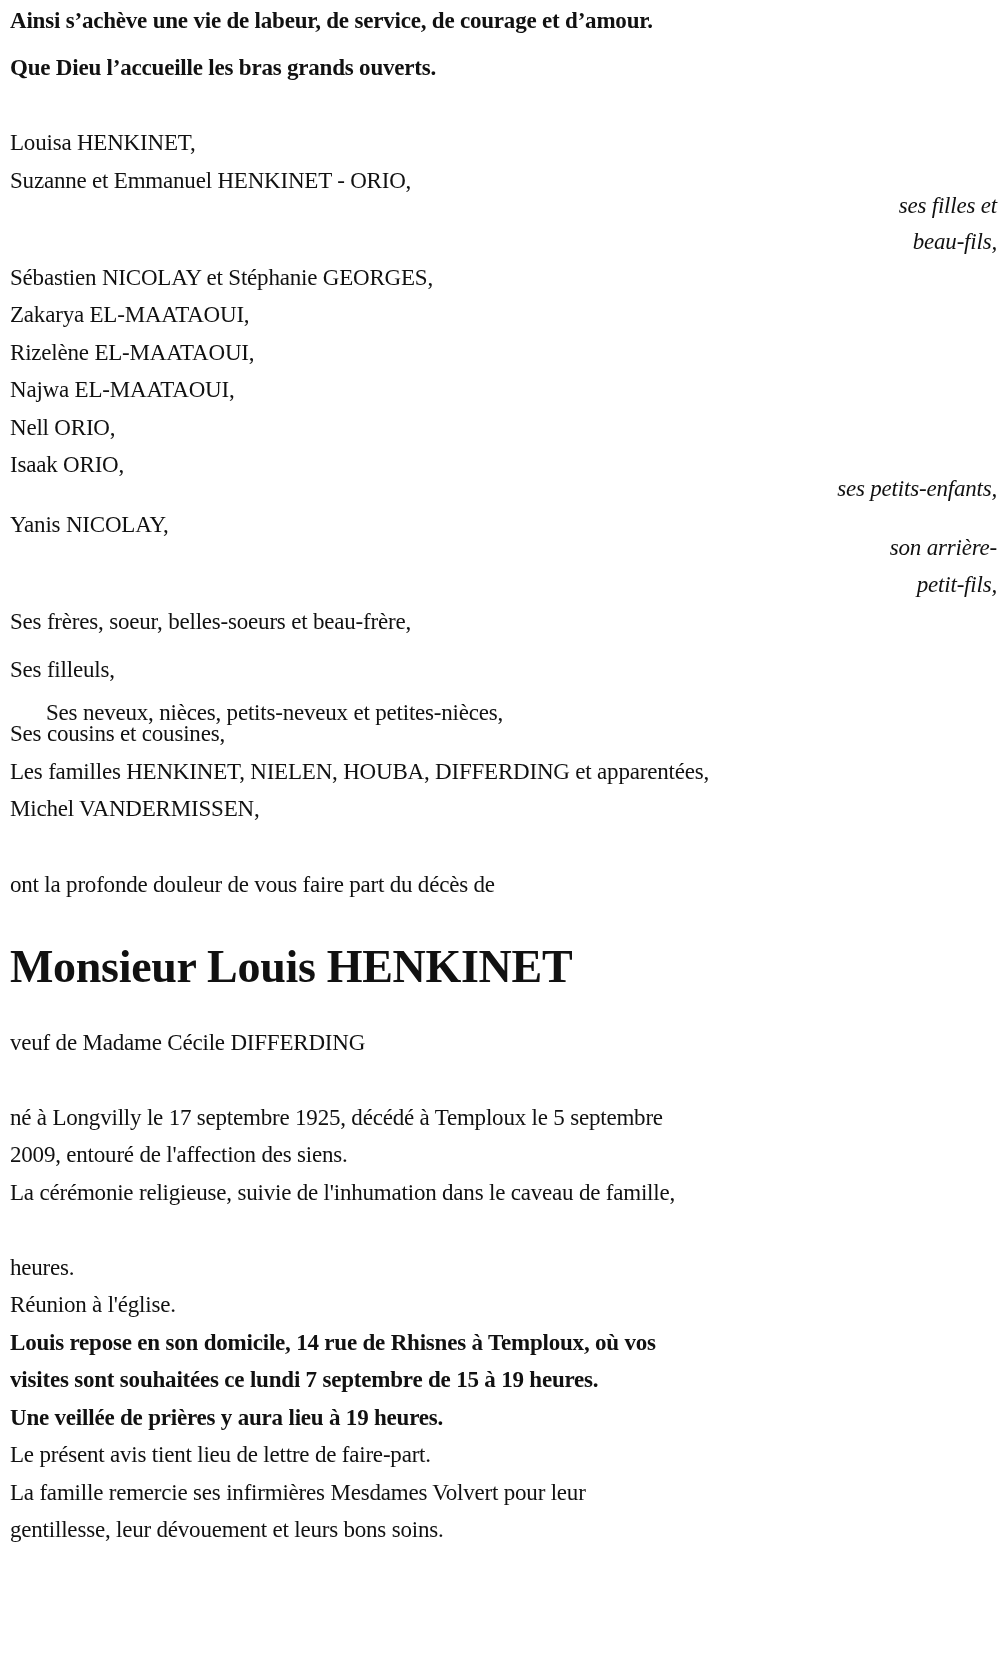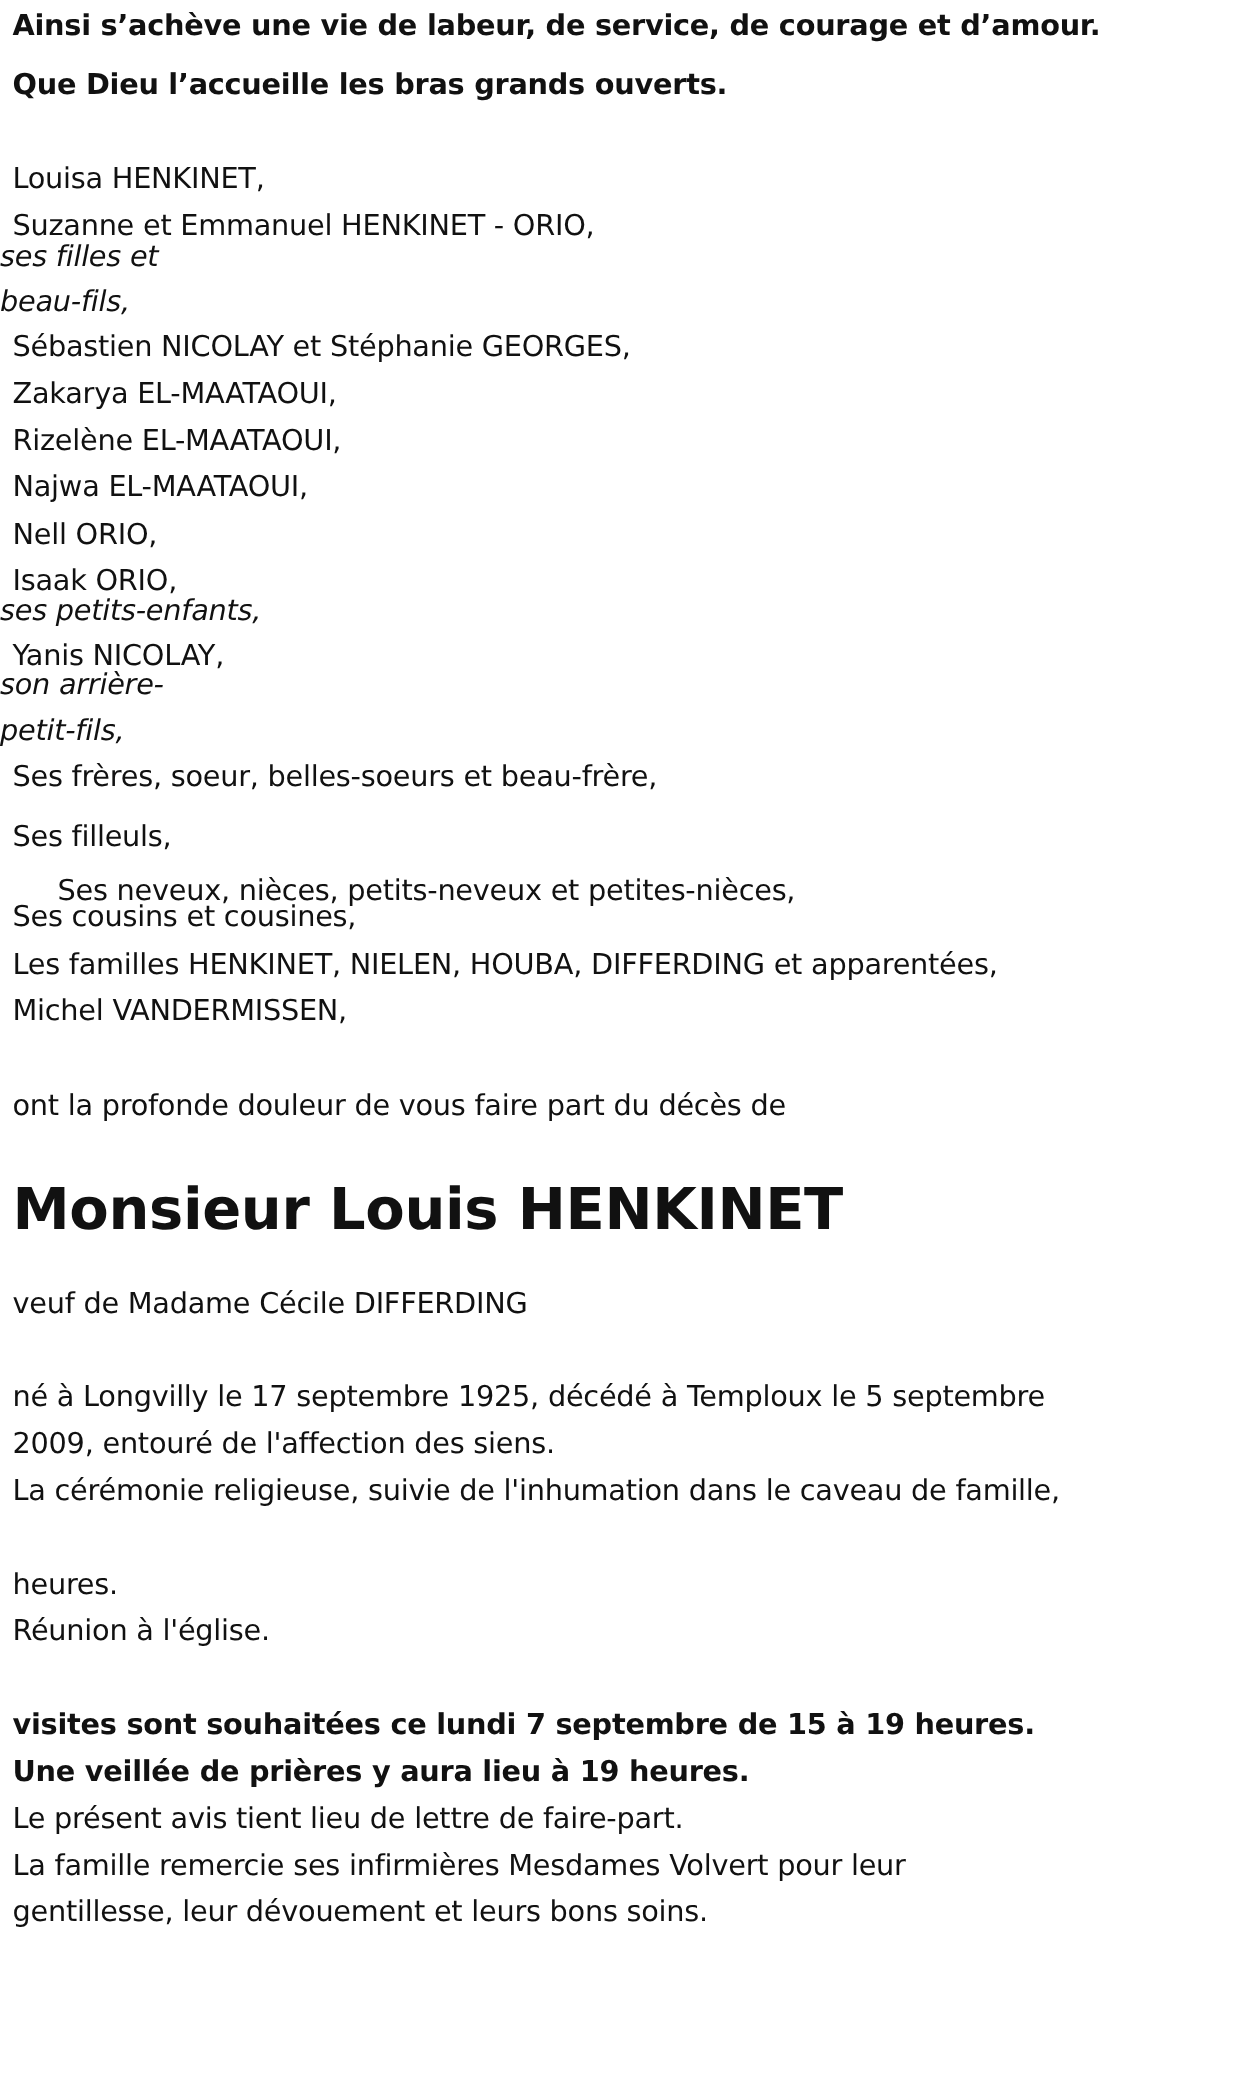--- a/index.html
+++ b/index.html
@@ -4,24 +4,24 @@
   <style>
     html, body { margin: 0; padding: 0; background: #ffffff; }
     body {
       width: 1000px;
       height: 1668px;
       overflow: hidden;
       font-family: "DejaVu Sans", sans-serif;
       color: #111111;
       font-size: 23px;
     }
-    .page { position: relative; width: 1000px; height: 1456px; }
+    .page { position: relative; width: 1000px; height: 1456px; font-family: Liberation Serif, serif; }
     .line { position: absolute; left: 10px; white-space: nowrap; letter-spacing: -0.2px; }
     .bold { font-weight: bold; }
-    .rel { position: absolute; left: 0; width: 997px; text-align: left; font-style: italic; white-space: nowrap; letter-spacing: -0.2px; }
+    .rel { position: absolute; left: 0; width: 997px; text-align: right; font-style: italic; white-space: nowrap; letter-spacing: -0.2px; }
     .title { position: absolute; left: 10px; font-size: 46px; font-weight: bold; white-space: nowrap; letter-spacing: -0.3px; }
   </style>
 </head>
 <body>
 
 <div class="page">
 
   <div class="line bold" style="top:8px;">Ainsi s’achève une vie de labeur, de service, de courage et d’amour.</div>
   <div class="line bold" style="top:55px;">Que Dieu l’accueille les bras grands ouverts.</div>
 
@@ -54,20 +54,21 @@
   <div class="title" style="top:940px;">Monsieur Louis HENKINET</div>
 
   <div class="line" style="top:1030px;">veuf de Madame Cécile DIFFERDING</div>
 
   <div class="line" style="top:1105px;">né à Longvilly le 17 septembre 1925, décédé à Temploux le 5 septembre</div>
   <div class="line" style="top:1142px;">2009, entouré de l'affection des siens.</div>
   <div class="line" style="top:1180px;">La cérémonie religieuse, suivie de l'inhumation dans le caveau de famille,</div>
   <div class="line" style="top:1255px;">heures.</div>
   <div class="line" style="top:1292px;">Réunion à l'église.</div>
 
+  <div class="line bold" style="top:1330px;">Louis repose en son domicile, 14 rue de Rhisnes à Temploux, où vos</div>
   <div class="line bold" style="top:1367px;">visites sont souhaitées ce lundi 7 septembre de 15 à 19 heures.</div>
   <div class="line bold" style="top:1405px;">Une veillée de prières y aura lieu à 19 heures.</div>
 
   <div class="line" style="top:1442px;">Le présent avis tient lieu de lettre de faire-part.</div>
   <div class="line" style="top:1480px;">La famille remercie ses infirmières Mesdames Volvert pour leur</div>
   <div class="line" style="top:1517px;">gentillesse, leur dévouement et leurs bons soins.</div>
 
 </div>
 
 </body></html>

